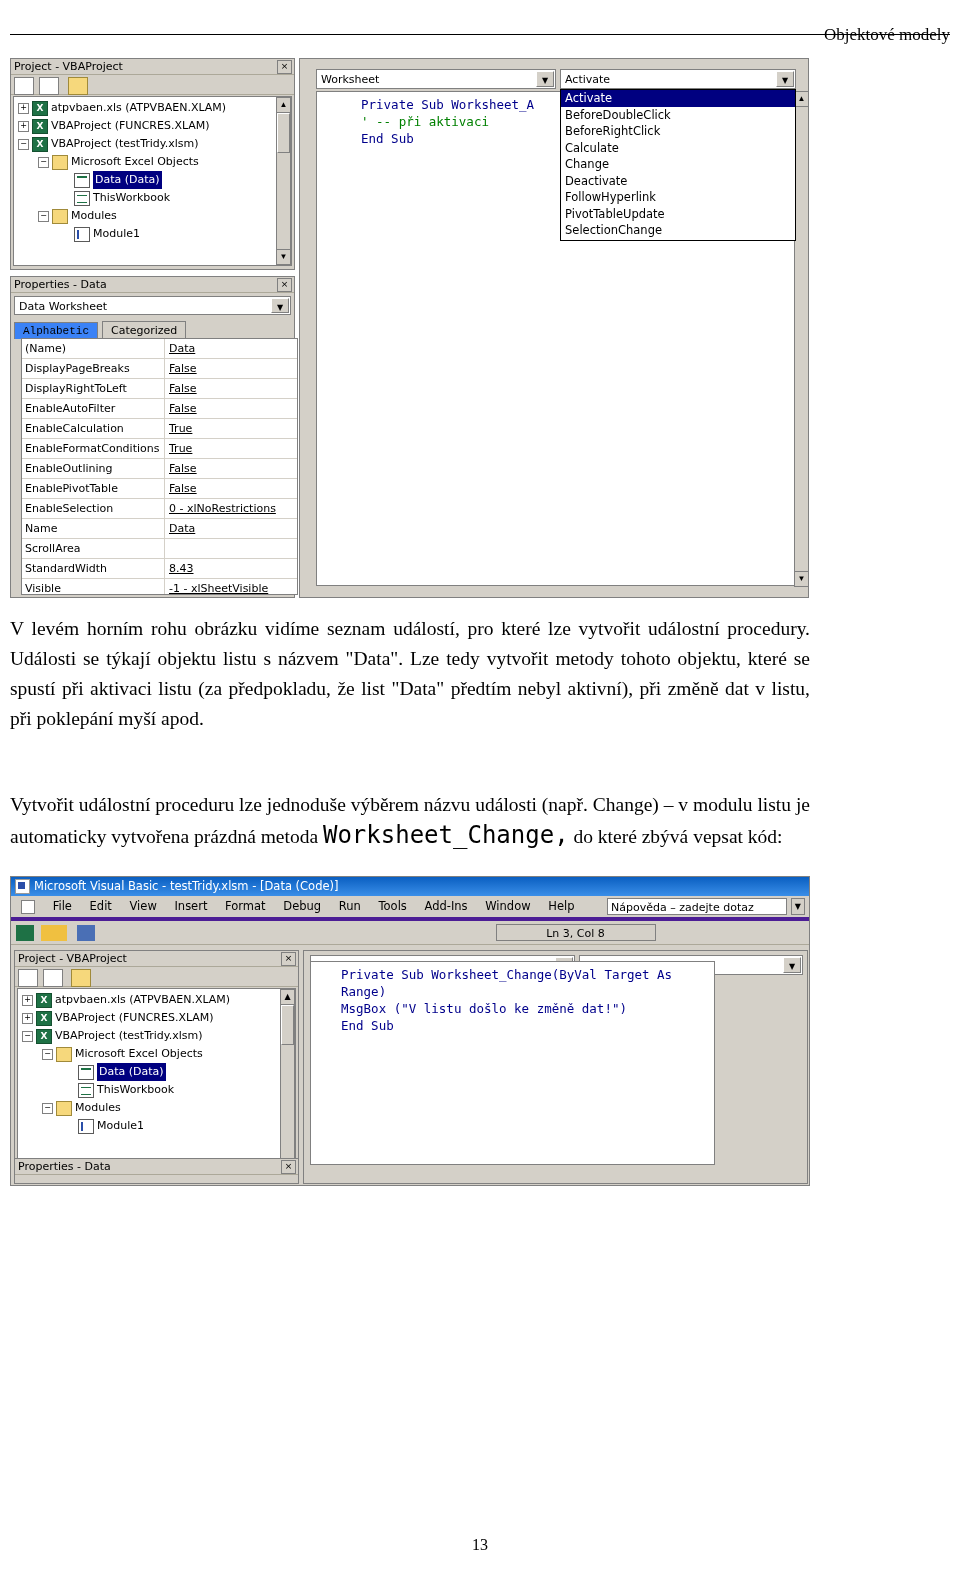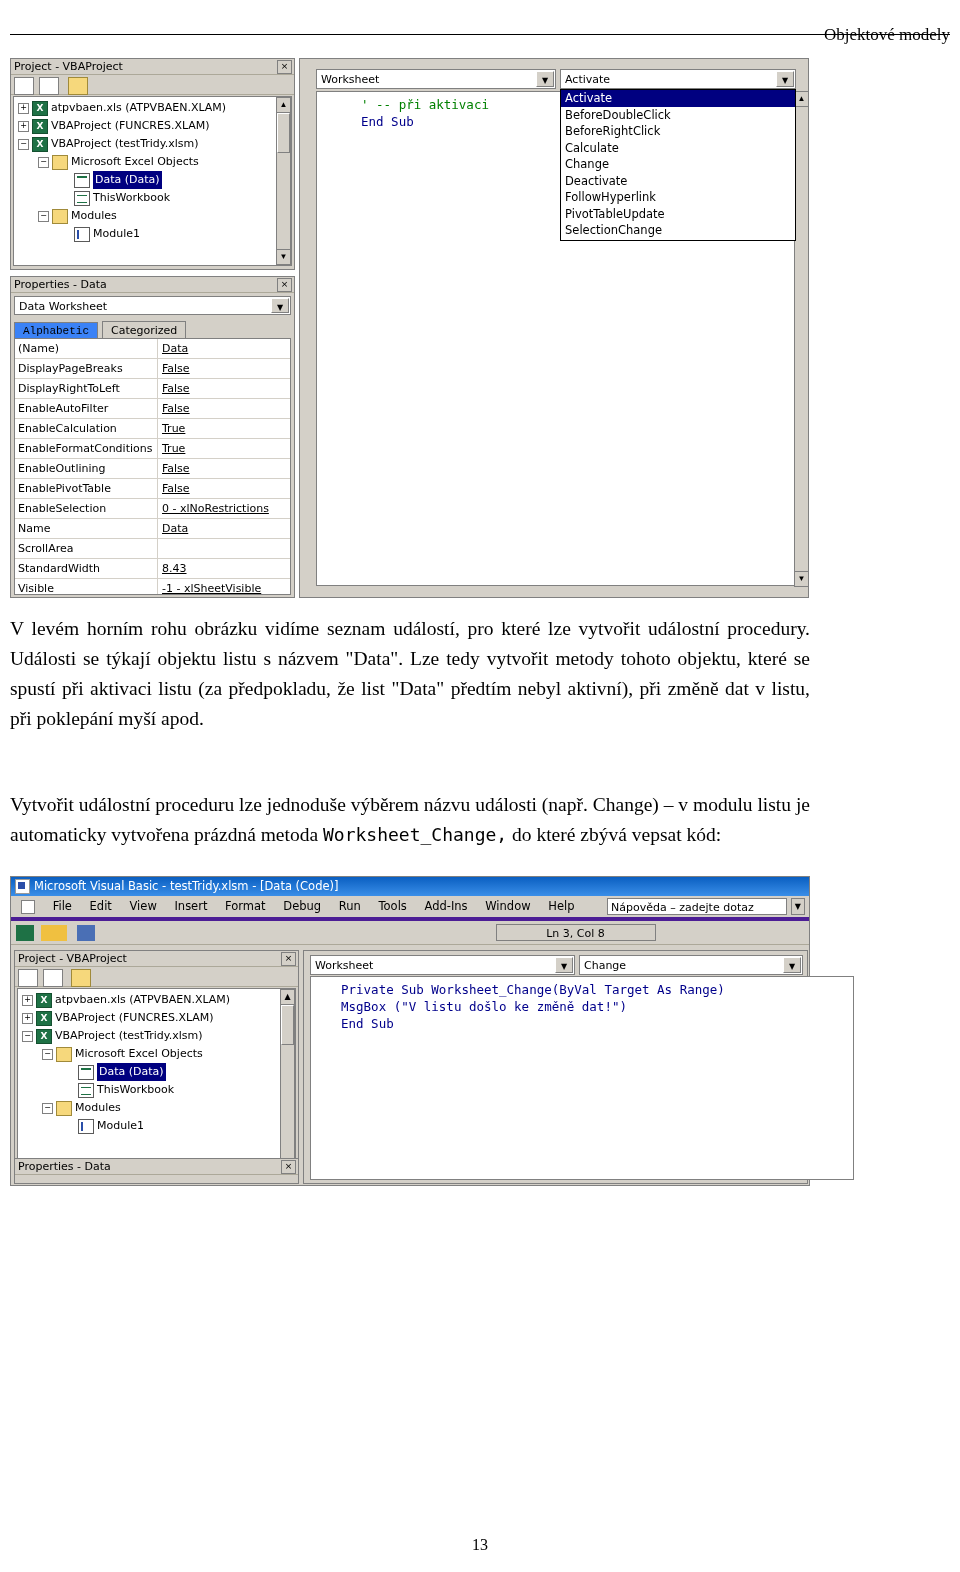--- a/index.html
+++ b/index.html
@@ -95,21 +95,21 @@
   .menubar .mi { display:inline-block; padding:0 7px; }
 
   .titlebar { height:19px; background:linear-gradient(#0a5fc1,#3a8ee8); color:#fff;
               font-family:"DejaVu Sans", sans-serif; font-size:11.5px; line-height:19px; padding-left:4px; white-space:nowrap; }
   .titlebar .ticon { display:inline-block; width:13px; height:13px; background:#fff; border:1px solid #999; vertical-align:middle; margin-right:4px; position:relative;}
   .titlebar .ticon:after{content:"";position:absolute;left:2px;top:2px;width:7px;height:7px;background:#2a4ea8;}
 
   
   .para { position:absolute; font-family:"Liberation Serif", serif; font-size:19.5px; line-height:30px;
           text-align:justify; color:#000; }
-  .mono { font-family:"DejaVu Sans Mono", monospace; font-size:18px; }
+  .mono { font-family:"DejaVu Sans Mono", monospace; font-size:24px; }
 
   .pagenum { position:absolute; bottom:18px; left:0; width:960px; text-align:center;
              font-family:"Liberation Serif", serif; font-size:16px; }
 </style>
 </head>
 <body>
 
 <div class="page">
 
   <div class="doc-header">Objektové modely</div>
@@ -168,21 +168,21 @@
         <span class="close">×</span>
       </div>
       <div class="combo" style="left:3px; top:19px; width:277px; height:19px;">
         <span>Data Worksheet</span>
         <span class="dd">▼</span>
       </div>
       <div style="position:absolute; left:3px; top:43px; height:18px;">
         <span style="display:inline-block; padding:2px 8px; border:1px solid #808080; border-bottom:none; background:#3b82f6; font-family:Liberation Mono, monospace; font-size:11px;">Alphabetic</span>
         <span style="display:inline-block; padding:2px 8px; border:1px solid #808080; border-bottom:none; background:#d4d0c8; font-family:'DejaVu Sans',sans-serif; font-size:11px;">Categorized</span>
       </div>
-      <div class="propgrid" style="left:3px; top:61px; width:277px; height:257px;">
+      <div class="propgrid" style="left:10px; top:61px; width:277px; height:257px;">
         <div class="prow">
             <span class="pname">(Name)</span>
             <span class="pval">Data</span>
           </div>
         <div class="prow">
             <span class="pname">DisplayPageBreaks</span>
             <span class="pval">False</span>
           </div>
         <div class="prow">
             <span class="pname">DisplayRightToLeft</span>
@@ -235,20 +235,21 @@
       <div class="combo" style="left:16px; top:10px; width:240px; height:20px;">
         <span>Worksheet</span>
         <span class="dd">▼</span>
       </div>
       <div class="combo" style="left:260px; top:10px; width:236px; height:20px;">
         <span>Activate</span>
         <span class="dd">▼</span>
       </div>
 
       <div class="codearea" style="left:16px; top:32px; width:480px; height:495px;">
+        <div style="padding-left:38px;">Private Sub Worksheet_A</div>
         <div class="cmt" style="padding-left:38px;">' -- při aktivaci</div>
         <div style="padding-left:38px;">End Sub</div>
       </div>
 
       <div class="vscroll" style="right:-1px; top:32px; height:496px;">
         <div class="arr">▲</div>
         <div class="arr b">▼</div>
       </div>
 
       <div class="dropdown-list" style="left:260px; top:30px; width:236px; height:152px;">
@@ -355,21 +356,21 @@
 
     <div class="panel" style="left:292px; top:73px; width:505px; height:234px;">
       <div class="combo" style="left:6px; top:4px; width:265px; height:20px;">
         <span>Worksheet</span>
         <span class="dd">▼</span>
       </div>
       <div class="combo" style="left:275px; top:4px; width:224px; height:20px;">
         <span>Change</span>
         <span class="dd">▼</span>
       </div>
-      <div class="codearea" style="left:6px; top:25px; width:544px; height:204px; padding-left:30px;">
+      <div class="codearea" style="left:6px; top:10px; width:405px; height:204px; padding-left:30px;">
         <div>Private Sub Worksheet_Change(ByVal Target As Range)</div>
         <div>    MsgBox ("V listu došlo ke změně dat!")</div>
         <div>End Sub</div>
       </div>
     </div>
   </div>
 
 
   <div class="pagenum">13</div>
 </div>

